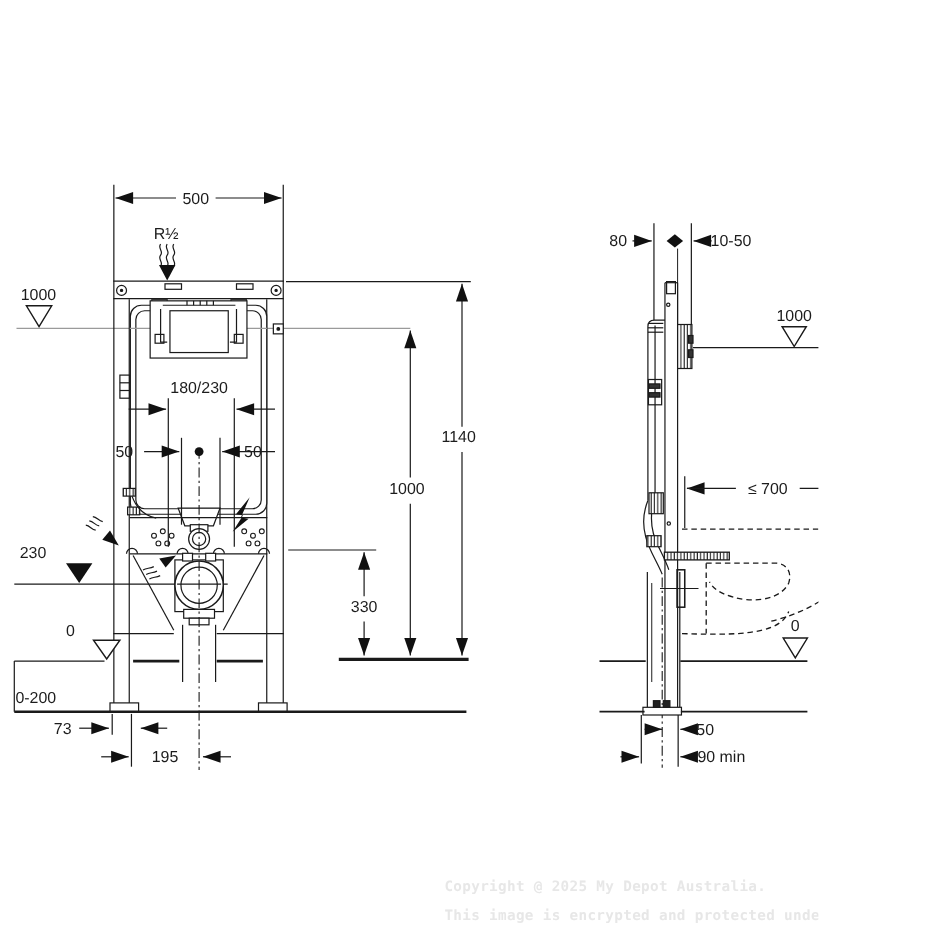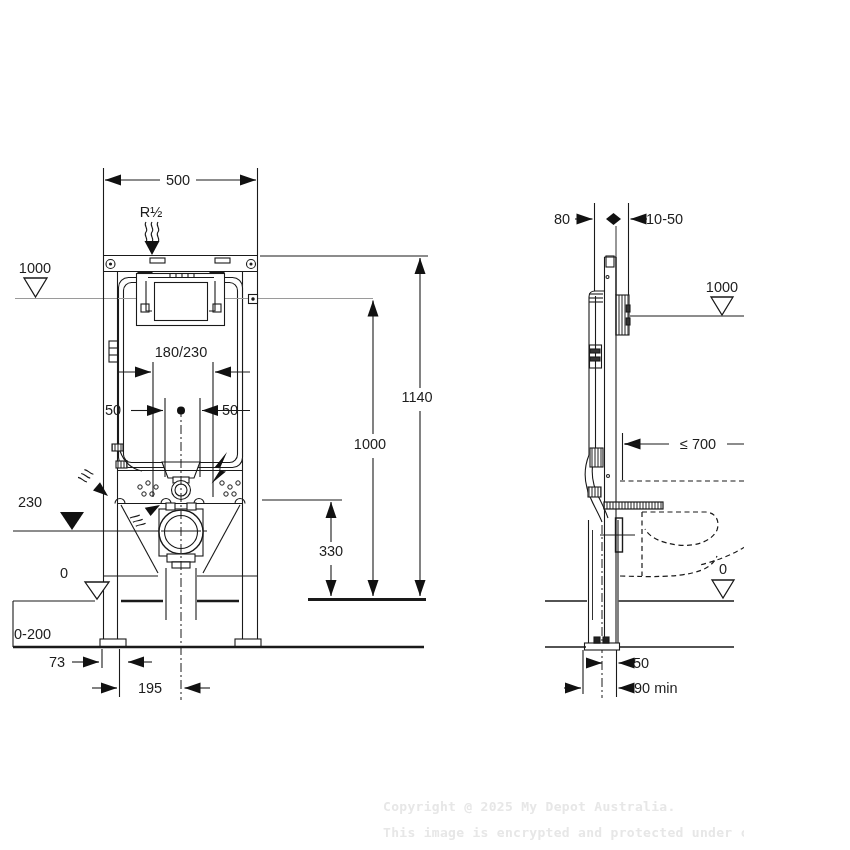--- a/index.html
+++ b/index.html
@@ -1,20 +1,20 @@
 <!DOCTYPE html>
 <html><head>
 <meta charset="utf-8">
 <style>
   html,body{margin:0;padding:0;background:#fff;}
   #stage{position:relative;width:744px;height:850px;background:#fff;overflow:hidden;
          font-family:"Liberation Sans",sans-serif;text-decoration:underline;}
   svg{position:absolute;left:0;top:0;}
   .dimtxt{font-family:"Liberation Sans",sans-serif;font-size:14.5px;fill:#1c1c1c;}
-  .wm{position:absolute;left:383px;font-family:"DejaVu Sans Mono",monospace;
+  .wm{position:absolute;left:404px;font-family:"DejaVu Sans Mono",monospace;
       font-size:13px;font-weight:bold;color:#e7e7e7;letter-spacing:0.3px;white-space:pre;}
   .wm1{top:799px;} .wm2{top:825px;}
 </style>
 </head>
 <body>
 
 <div id="stage">
 <svg width="850" height="850" viewBox="0 0 850 850">
   <defs>
     <marker id="ah" markerUnits="userSpaceOnUse" markerWidth="18" markerHeight="12" refX="16.5" refY="6" orient="auto">

